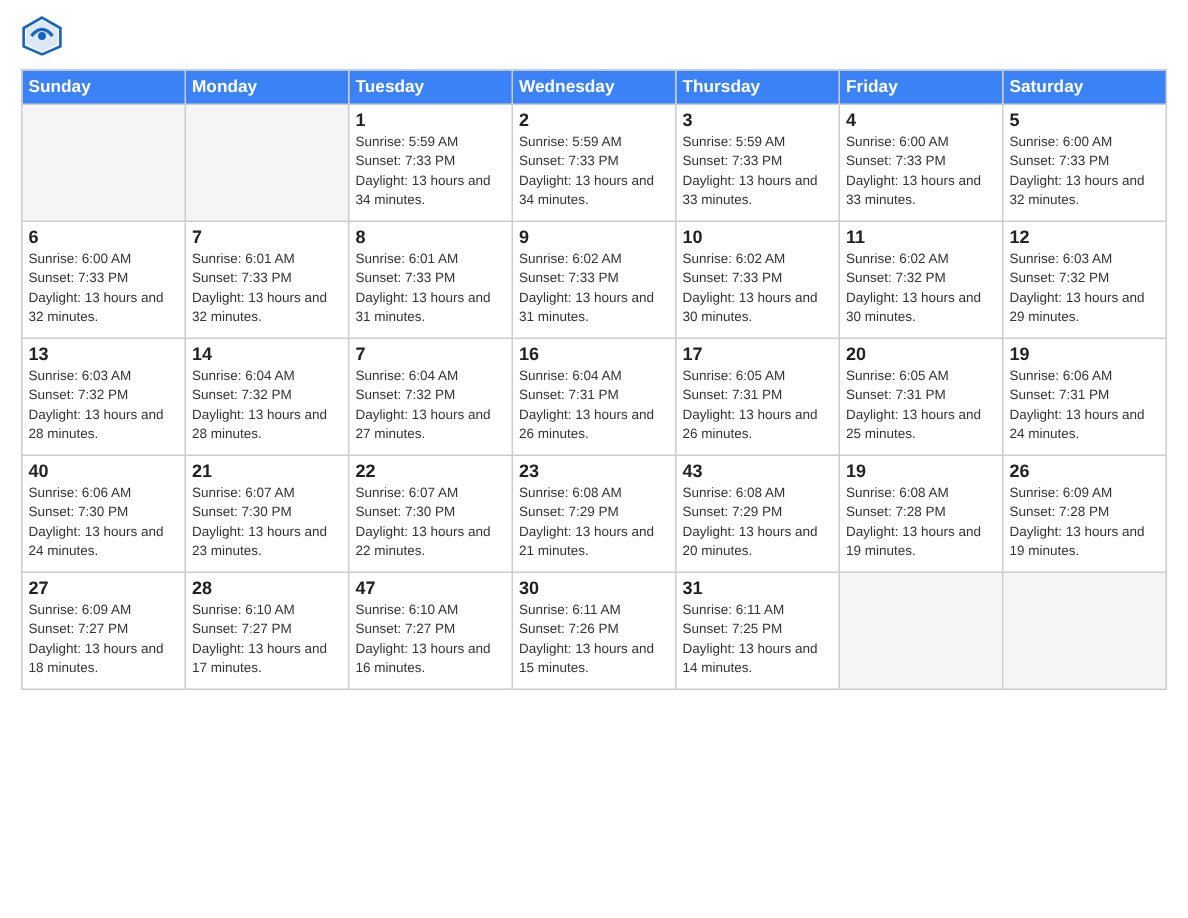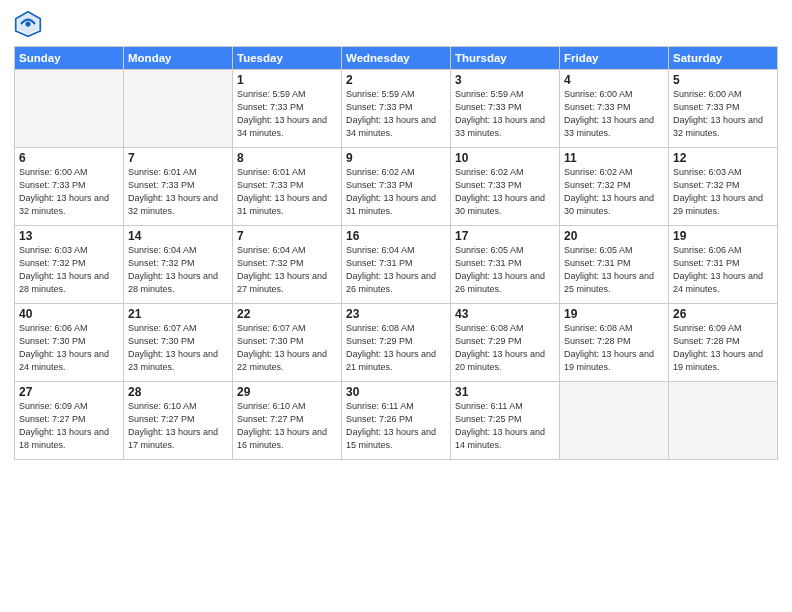--- a/index.html
+++ b/index.html
@@ -297,21 +297,21 @@
 Sunset: 7:27 PM
 Daylight: 13 hours and 18 minutes.</div>
           </td>
           <td>
             <span class="day-num">28</span>
             <div class="day-info" style="white-space: pre-line;">Sunrise: 6:10 AM
 Sunset: 7:27 PM
 Daylight: 13 hours and 17 minutes.</div>
           </td>
           <td>
-            <span class="day-num">29</span>
+            <span class="day-num">47</span>
             <div class="day-info" style="white-space: pre-line;">Sunrise: 6:10 AM
 Sunset: 7:27 PM
 Daylight: 13 hours and 16 minutes.</div>
           </td>
           <td>
             <span class="day-num">30</span>
             <div class="day-info" style="white-space: pre-line;">Sunrise: 6:11 AM
 Sunset: 7:26 PM
 Daylight: 13 hours and 15 minutes.</div>
           </td>

